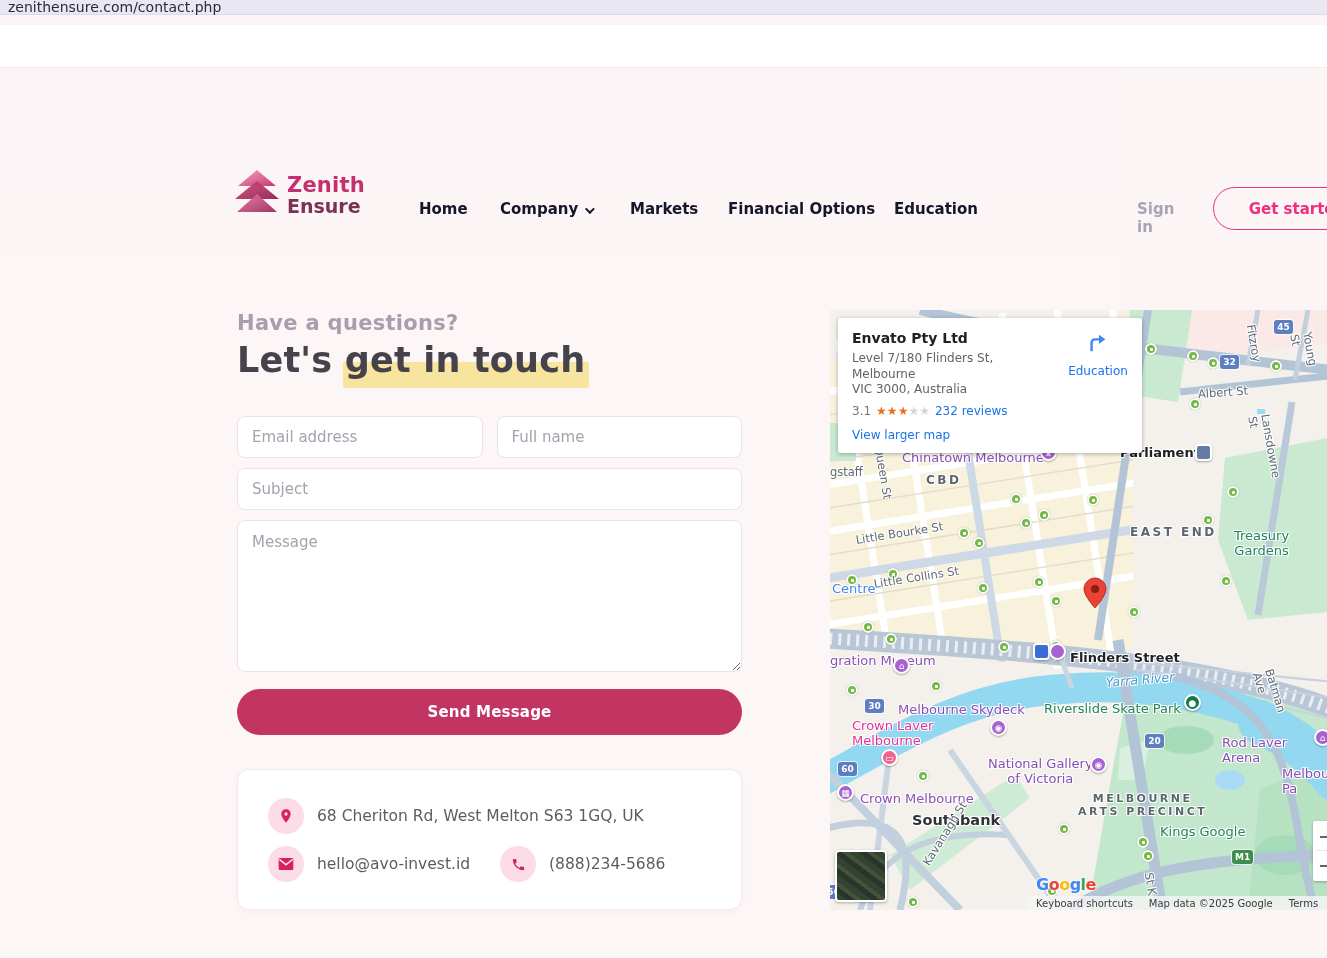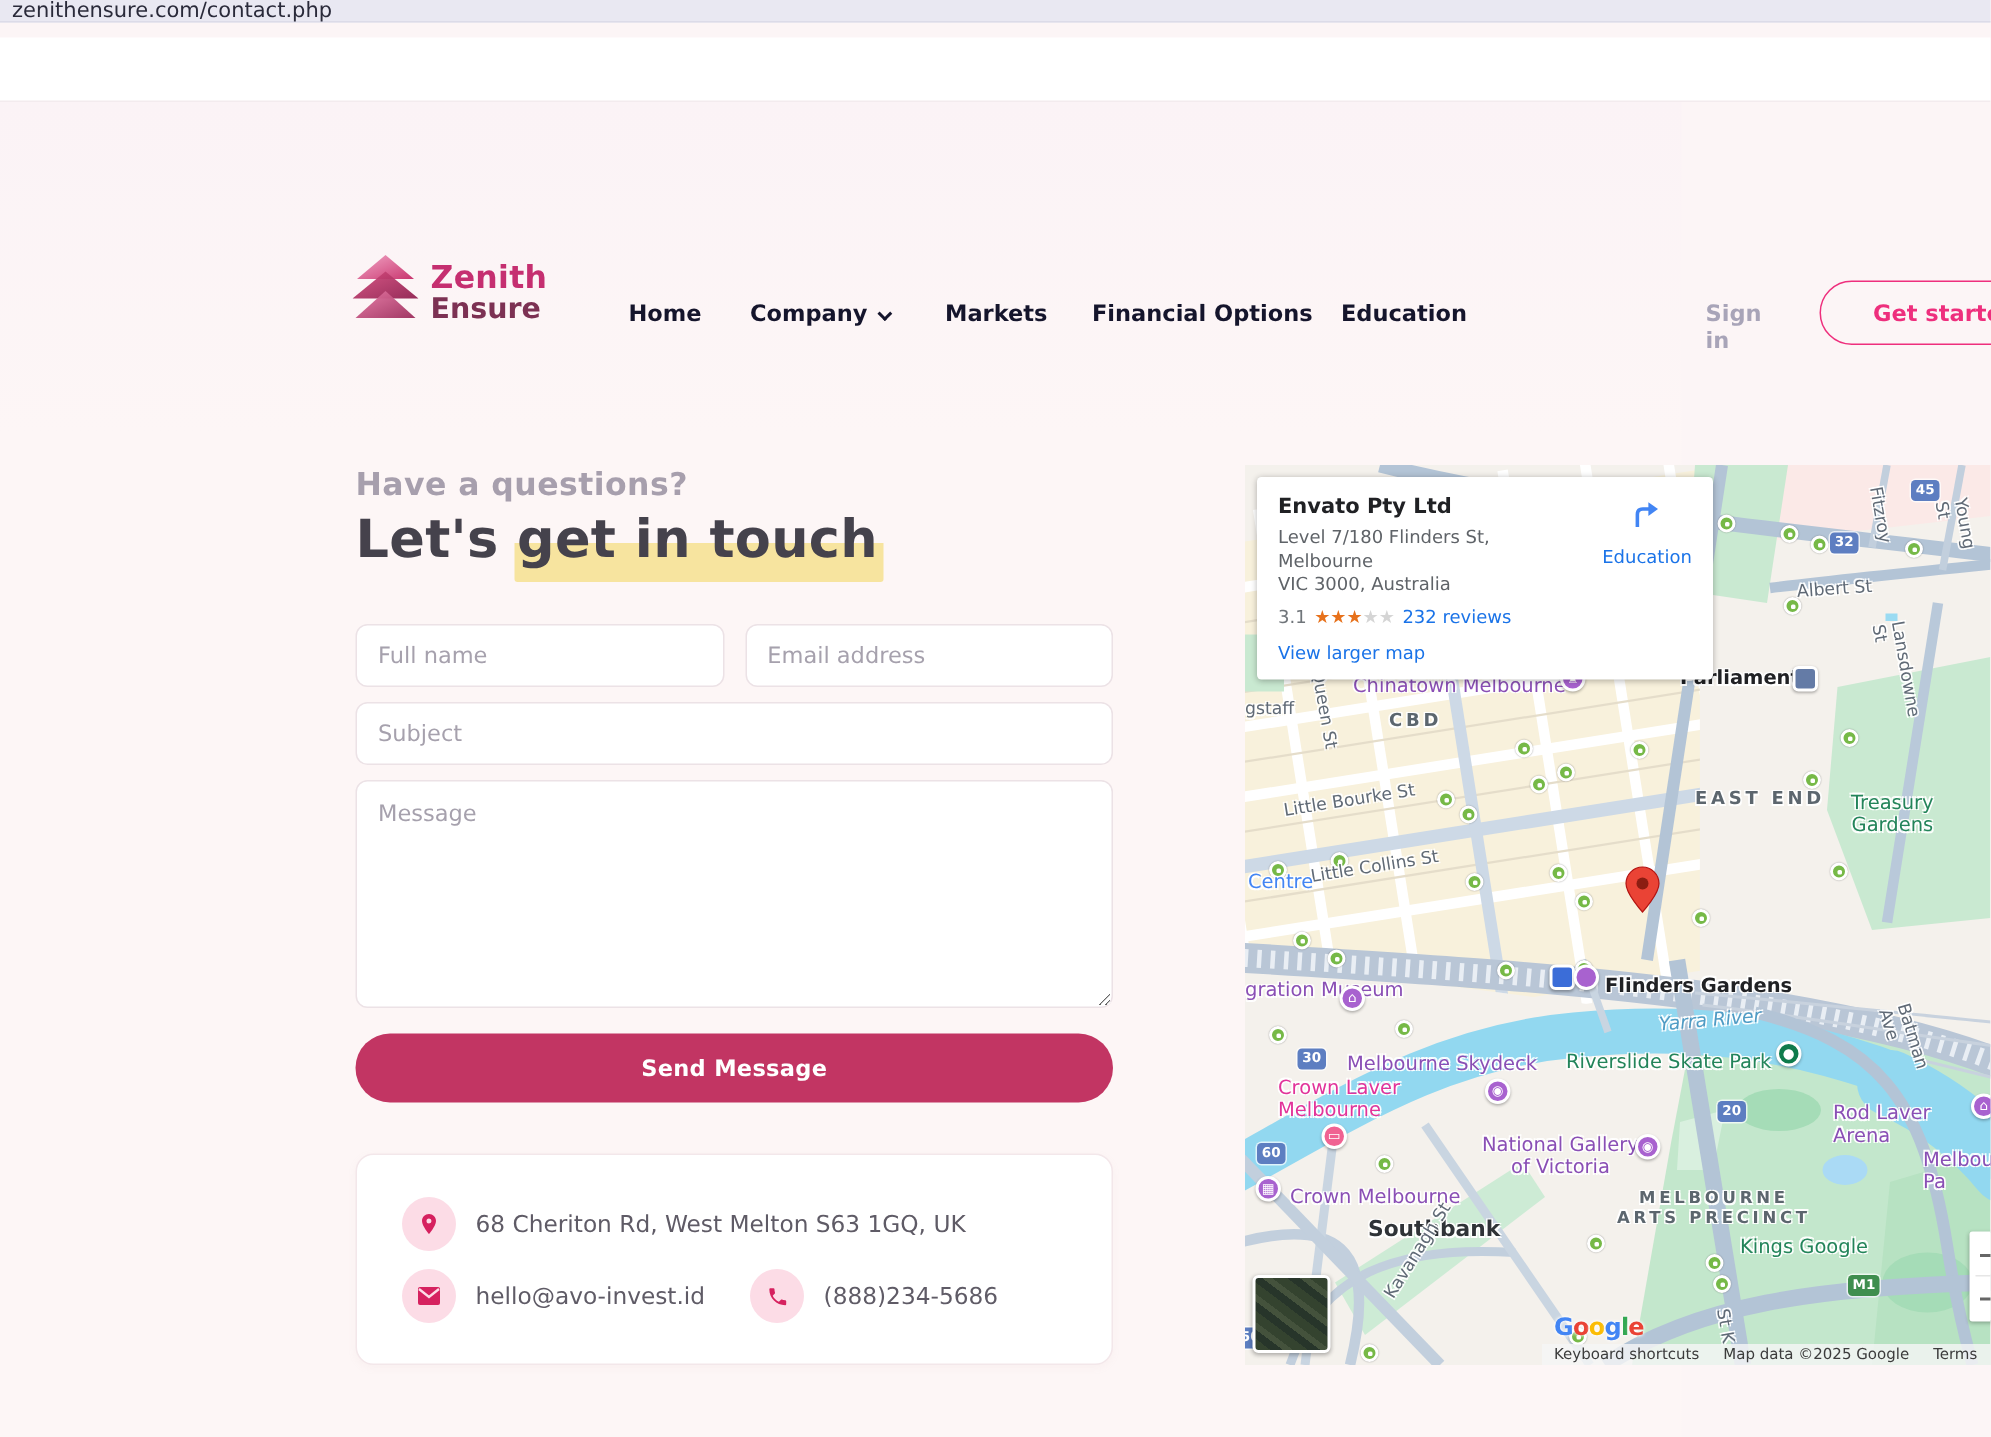--- a/index.html
+++ b/index.html
@@ -128,22 +128,22 @@
   <div class="nav-item" style="left:728px"><span>Financial Options</span></div>
   <div class="nav-item" style="left:894px"><span>Education</span></div>
   <div class="signin">Sign in</div>
   <button class="getstarted" style="color: rgb(238, 47, 125); border-color: rgb(238, 47, 125);">Get started</button>
 
   <div class="eyebrow">Have a questions?</div>
   <div class="h1"><span>Let's </span><span class="hl">get in touch</span></div>
 
   <form class="form">
     <div class="frow">
+      <input class="inp" type="text" placeholder="Email address" style="">
       <input class="inp" type="text" placeholder="Full name" style="">
-      <input class="inp" type="text" placeholder="Email address" style="">
     </div>
     <input class="inp mt" type="text" placeholder="Subject" style="">
     <textarea class="ta mt" placeholder="Message" style=""></textarea>
     <button class="send" type="submit" style="background: rgb(194, 53, 99);">Send Message</button>
   </form>
 
   <div class="ccard">
     <div class="crow">
       <span class="icirc">
         <svg width="16" height="16" viewBox="0 0 24 24">
@@ -261,21 +261,21 @@
         <div class="lbl k-place" style="left: 290px; top: 136px;">Parliament</div>
         <div class="lbl k-area" style="left: 300px; top: 216px;">EAST END</div>
         <div class="lbl k-park" style="left: 404px; top: 219px; text-align: center;">Treasury
 Gardens</div>
         <div class="lbl k-street" style="left: 26px; top: 224px; transform: rotate(-9deg); transform-origin: left center;">Little Bourke St</div>
         <div class="lbl k-street" style="left: 48px; top: 130px; transform: rotate(80deg); transform-origin: left center;">Queen St</div>
         <div class="lbl k-street" style="left: 0px; top: 156px;">gstaff</div>
         <div class="lbl k-street" style="left: 44px; top: 268px; transform: rotate(-9deg); transform-origin: left center;">Little Collins St</div>
         <div class="lbl k-blue" style="left: 2px; top: 272px;">Centre</div>
         <div class="lbl k-poi" style="left: 0px; top: 344px;">gration Museum</div>
-        <div class="lbl k-place" style="left: 240px; top: 341px;">Flinders Gardens</div>
+        <div class="lbl k-place" style="left: 240px; top: 341px;">Flinders Street</div>
         <div class="lbl k-water" style="left: 276px; top: 366px; transform: rotate(-5deg); transform-origin: left center;">Yarra River</div>
         <div class="lbl k-poi" style="left: 68px; top: 393px;">Melbourne Skydeck</div>
         <div class="lbl k-park" style="left: 214px; top: 392px;">Riverslide Skate Park</div>
         <div class="lbl k-pink" style="left: 22px; top: 409px;">Crown Laver
 Melbourne</div>
         <div class="lbl k-poi" style="left: 158px; top: 447px; text-align: center;">National Gallery
 of Victoria</div>
         <div class="lbl k-poi" style="left: 392px; top: 426px;">Rod Laver Arena</div>
         <div class="lbl k-poi" style="left: 452px; top: 457px;">Melbourne Pa</div>
         <div class="lbl k-street" style="left: 432px; top: 348px; transform: rotate(73deg); transform-origin: left center;">Batman Ave</div>

